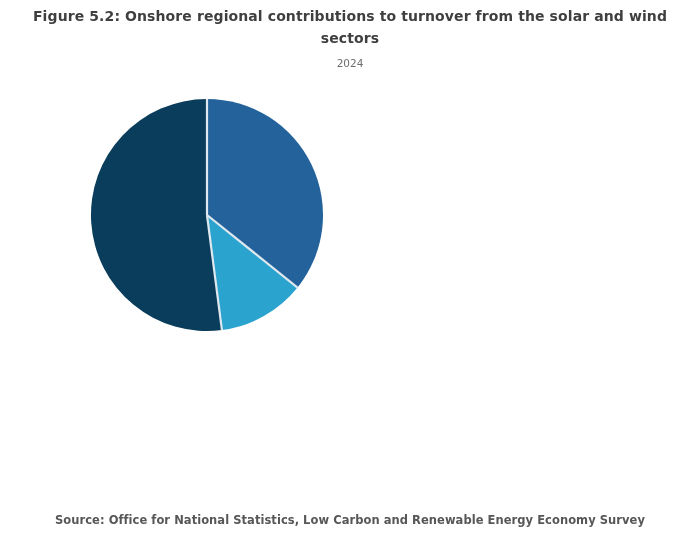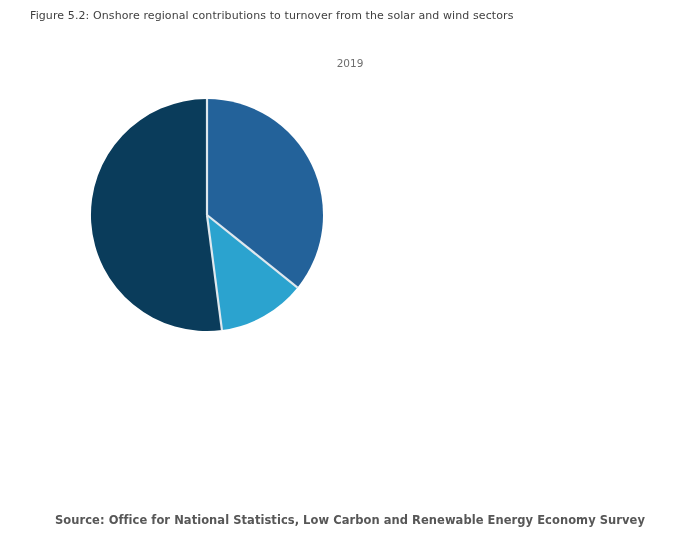--- a/index.html
+++ b/index.html
@@ -19,24 +19,25 @@
     left: 0; top: 0;
     width: 700px;
     height: 549px;
     background: #ffffff;
   }
   .chart-title {
     position: absolute;
     left: 30px;
     top: 5px;
     width: 640px;
-    font-size: 11px;
+    text-align: center;
+    font-size: 14px;
     line-height: 22px;
     color: #3f3f3f;
-    font-weight: 400;
+    font-weight: 700;
     letter-spacing: 0.1px;
   }
   .chart-subtitle {
     position: absolute;
     left: 30px;
     top: 56px;
     width: 640px;
     text-align: center;
     font-size: 10.5px;
     line-height: 14px;
@@ -68,21 +69,21 @@
     letter-spacing: 0.05px;
   }
 </style>
 </head>
 <body>
 
 <div id="figure">
 
   <div class="chart-title">Figure 5.2: Onshore regional contributions to turnover from the solar and wind sectors</div>
 
-  <div class="chart-subtitle">2019</div>
+  <div class="chart-subtitle">2024</div>
 
   <div class="pie-wrap">
     <svg class="pie-svg" viewBox="0 0 248 248">
       <g id="pie-slices">
           <path d="M 124 124 L 124.00 8.00 A 116 116 0 0 1 214.53 196.53 Z" fill="#23629a" stroke="none"></path>
           <path d="M 124 124 L 214.53 196.53 A 116 116 0 0 1 138.94 239.03 Z" fill="#2ba3cf" stroke="none"></path>
           <path d="M 124 124 L 138.94 239.03 A 116 116 0 1 1 124.00 8.00 Z" fill="#0a3c5b" stroke="none"></path>
           <line x1="124" y1="124" x2="124.00" y2="8.00" stroke="#dfe8ee" stroke-width="2.2"></line>
           <line x1="124" y1="124" x2="214.53" y2="196.53" stroke="#dfe8ee" stroke-width="2.2"></line>
           <line x1="124" y1="124" x2="138.94" y2="239.03" stroke="#dfe8ee" stroke-width="2.2"></line>

